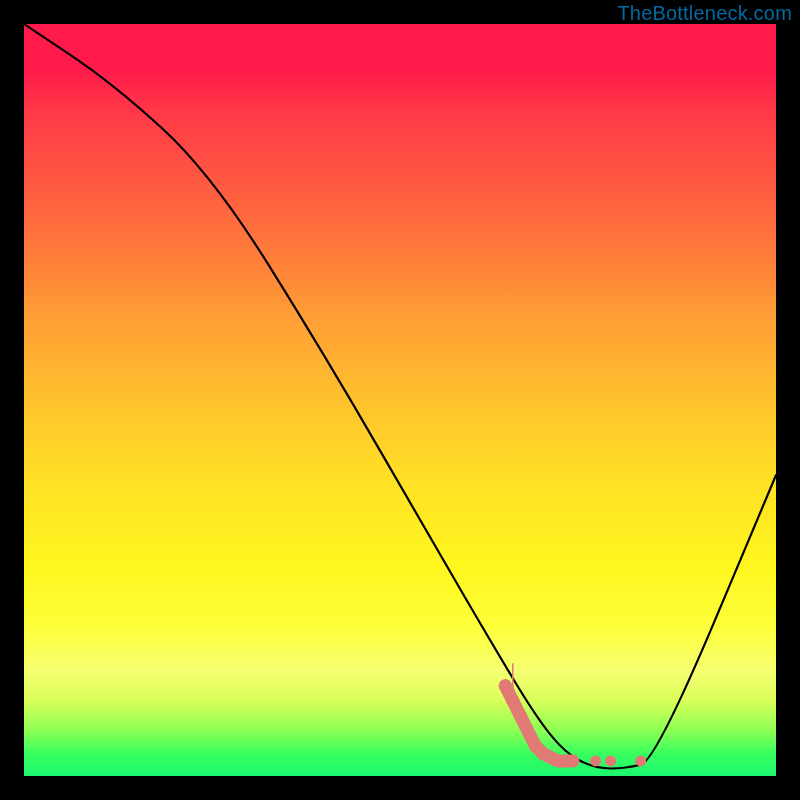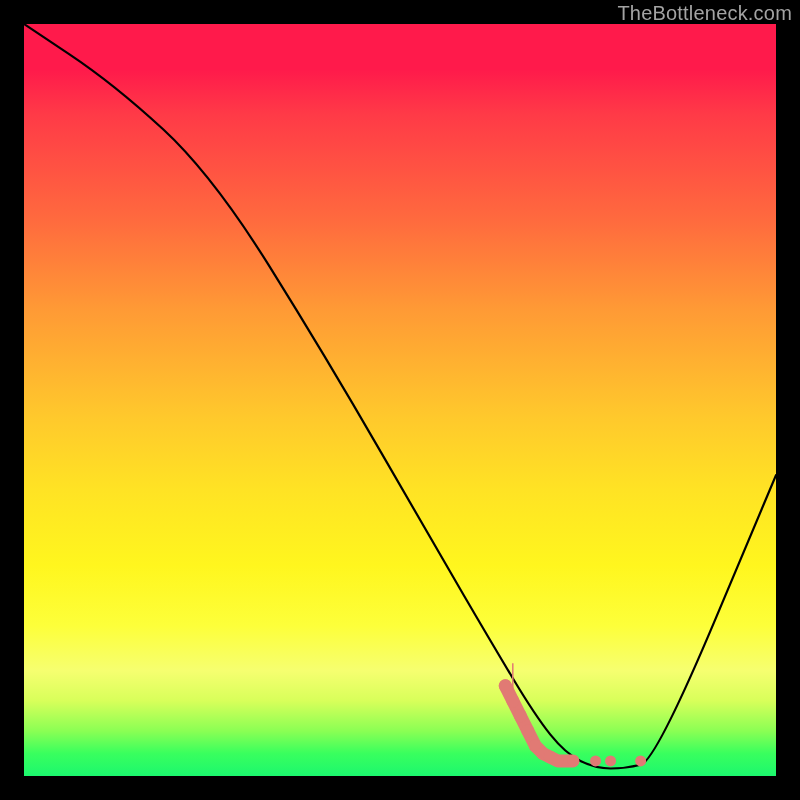--- a/index.html
+++ b/index.html
@@ -57,21 +57,21 @@
     fill: #e17a74;
   }
   .marker-stem {
     stroke: #e17a74;
     stroke-width: 1.5;
   }
   .watermark {
     position: absolute;
     top: 2px;
     right: 8px;
-    color: #a3a3a3;
+    color: #0369a1;
     font-size: 20px;
     letter-spacing: 0.2px;
     font-weight: 500;
   }
 </style>
 </head>
 <body>
 
 <div class="watermark">TheBottleneck.com</div>
 

